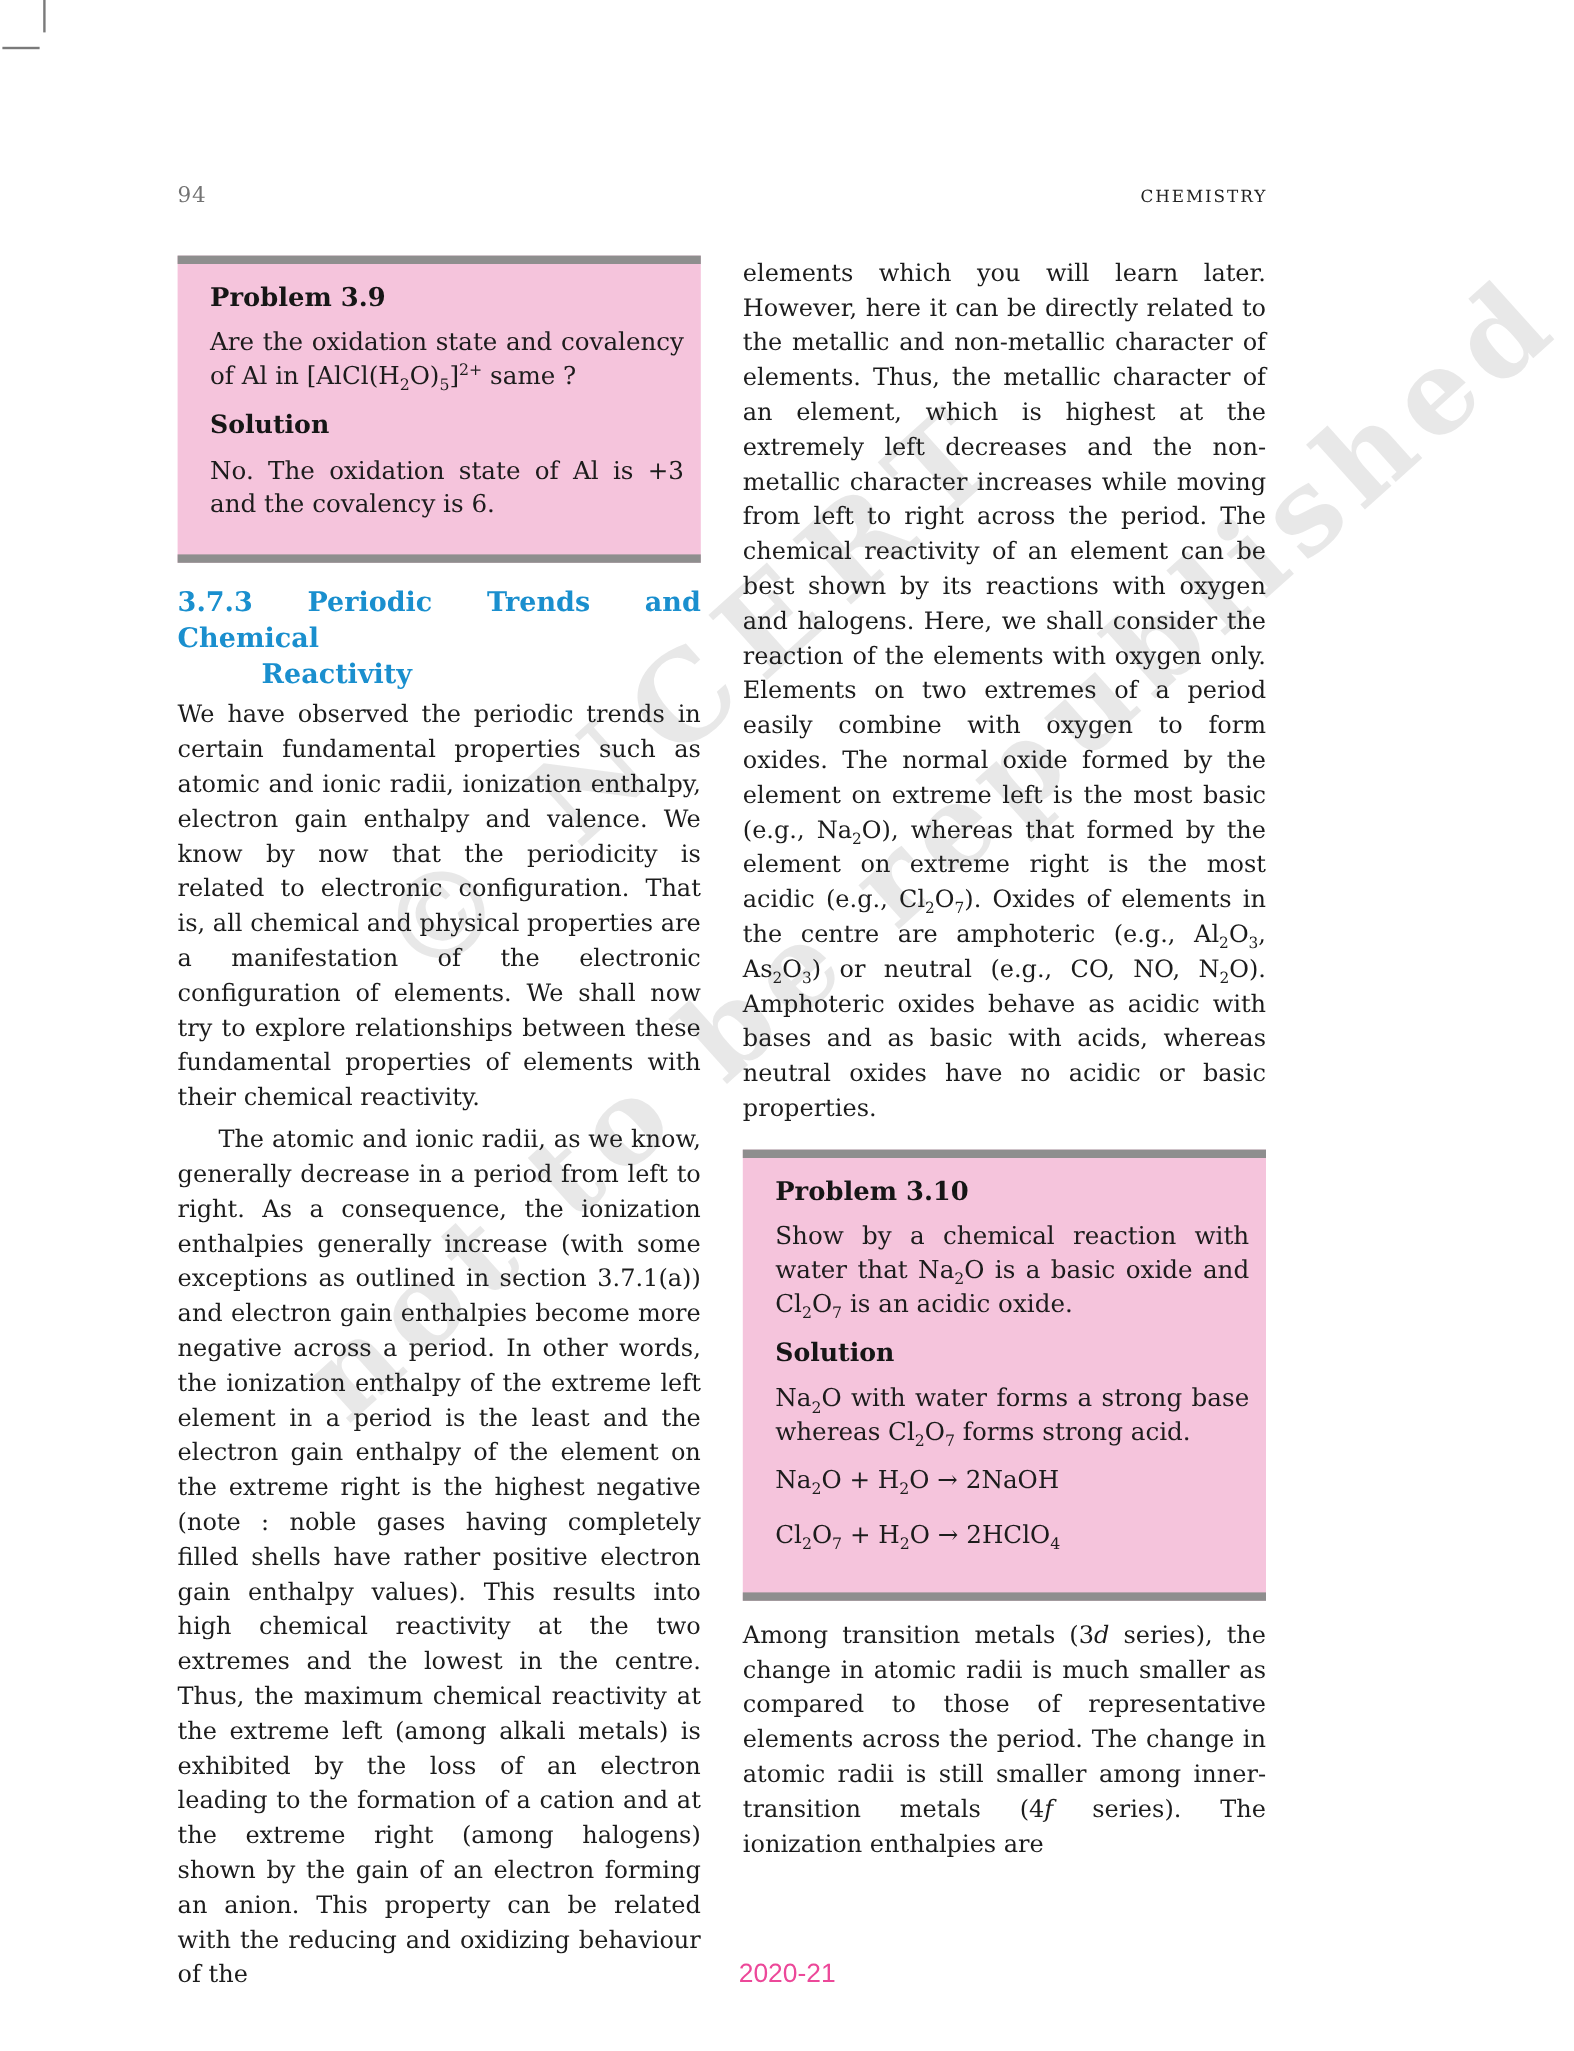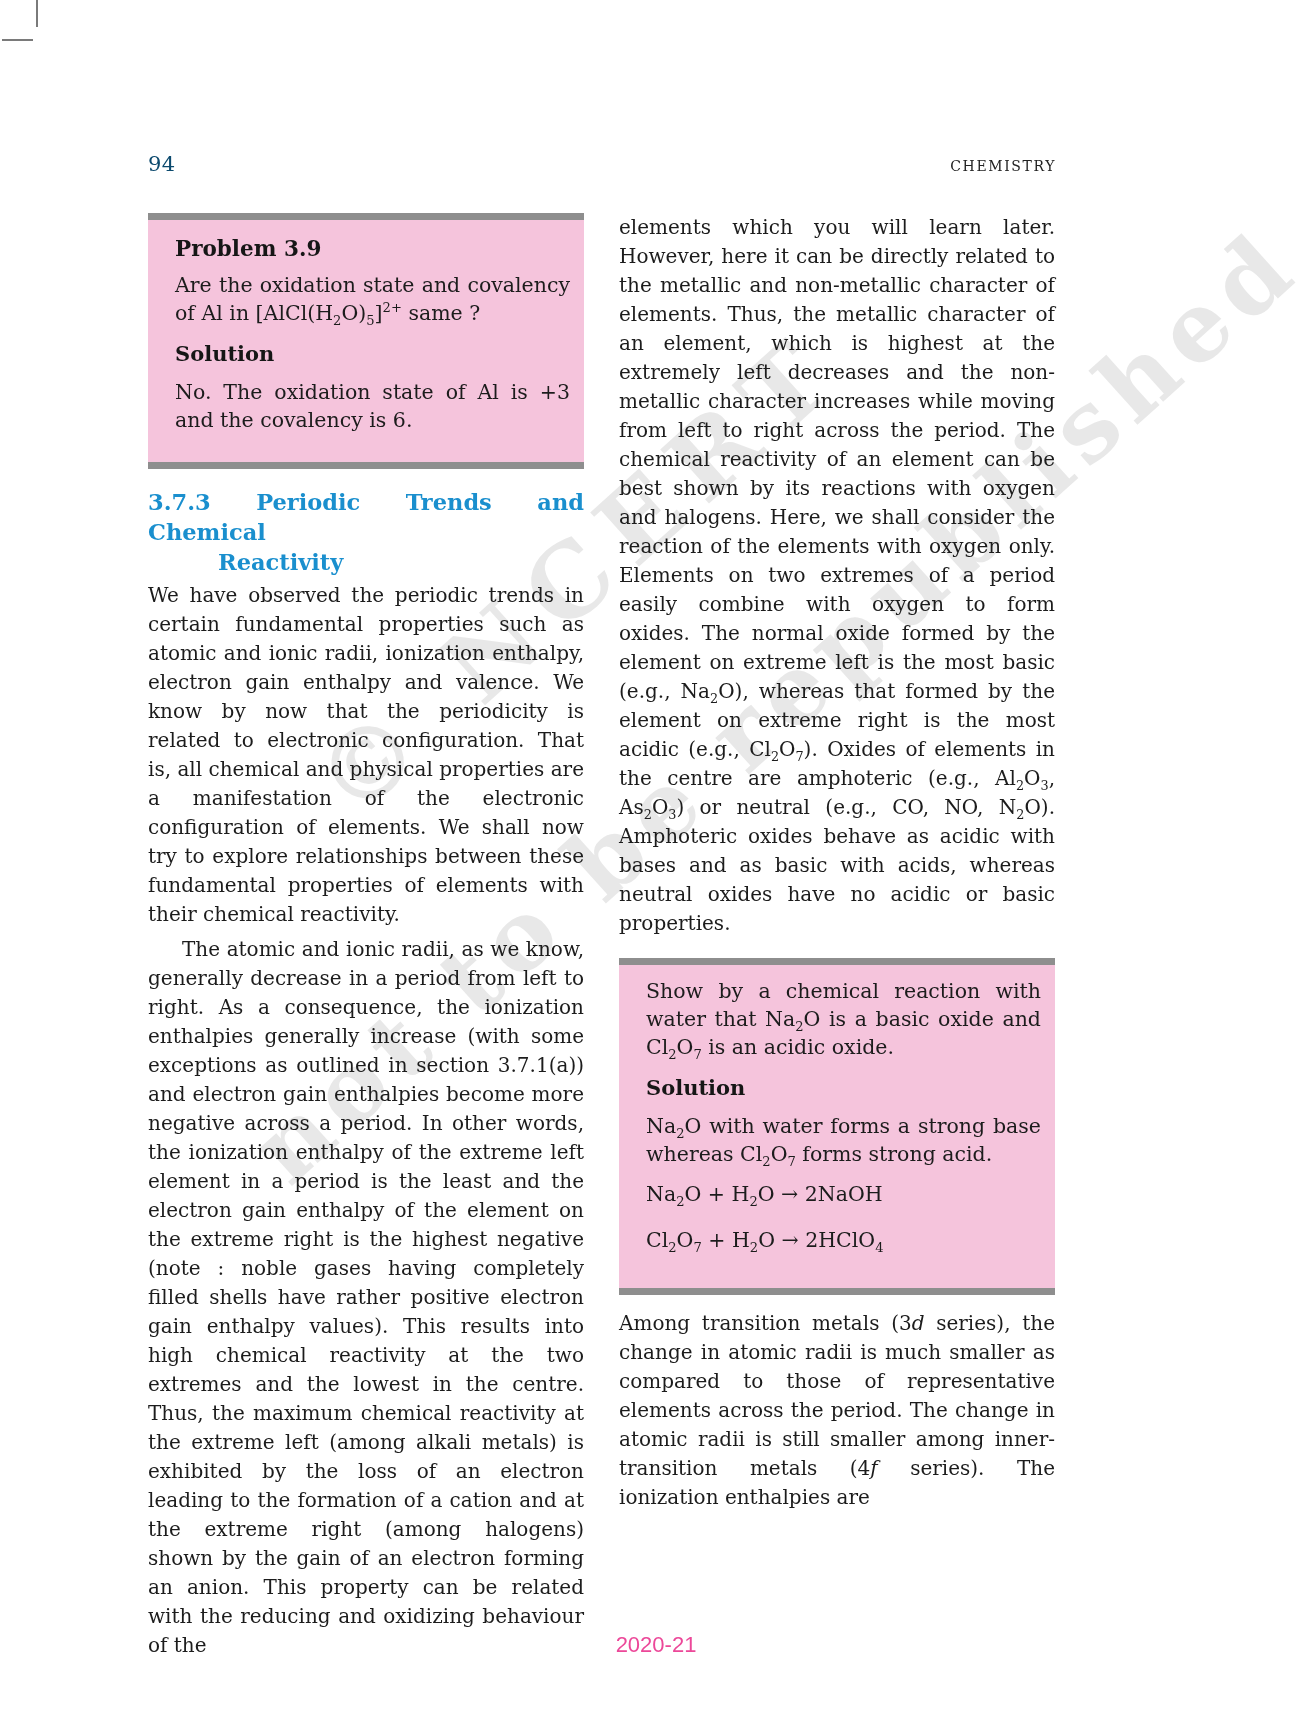--- a/index.html
+++ b/index.html
@@ -14,21 +14,21 @@
 
   
   .crop-v { position:absolute; left:36px; top:0; width:2px; height:27px; background:#7a7a7a; }
   .crop-h { position:absolute; left:2px; top:39px; width:31px; height:2px; background:#7a7a7a; }
 
   
   .running-header {
     position:absolute; top:152px; left:148px; width:908px;
     display:flex; justify-content:space-between; align-items:baseline;
   }
-  .page-num { font-size:21px; letter-spacing:0.5px; color:#0c4a6e; }
+  .page-num { font-size:18px; letter-spacing:0.5px; color:#737373; }
   .header-title { font-size:14px; letter-spacing:1.6px; color:#222; }
 
   
   .watermark {
     position:absolute; left:30px; top:430px; width:1250px;
     transform:rotate(-42deg); transform-origin:50% 50%;
     text-align:center;
     color:rgba(110,110,110,0.16);
     font-weight:bold;
     pointer-events:none;
@@ -121,20 +121,21 @@
     <p class="body-para indent">The atomic and ionic radii, as we know, generally decrease in a period from left to right. As a consequence, the ionization enthalpies generally increase (with some exceptions as outlined in section 3.7.1(a)) and electron gain enthalpies become more negative across a period. In other words, the ionization enthalpy of the extreme left element in a period is the least and the electron gain enthalpy of the element on the extreme right is the highest negative (note : noble gases having completely filled shells have rather positive electron gain enthalpy values). This results into high chemical reactivity at the two extremes and the lowest in the centre. Thus, the maximum chemical reactivity at the extreme left (among alkali metals) is exhibited by the loss of an electron leading to the formation of a cation and at the extreme right (among halogens) shown by the gain of an electron forming an anion. This property can be related with the reducing and oxidizing behaviour of the</p>
   </div>
 
   <div class="col">
 
     <p class="body-para">elements which you will learn later. However, here it can be directly related to the metallic and non-metallic character of elements. Thus, the metallic character of an element, which is highest at the extremely left decreases and the non-metallic character increases while moving from left to right across the period. The chemical reactivity of an element can be best shown by its reactions with oxygen and halogens. Here, we shall consider the reaction of the elements with oxygen only. Elements on two extremes of a period easily combine with oxygen to form oxides. The normal oxide formed by the element on extreme left is the most basic (e.g., Na<sub>2</sub>O), whereas that formed by the element on extreme right is the most acidic (e.g., Cl<sub>2</sub>O<sub>7</sub>). Oxides of elements in the centre are amphoteric (e.g., Al<sub>2</sub>O<sub>3</sub>, As<sub>2</sub>O<sub>3</sub>) or neutral (e.g., CO, NO, N<sub>2</sub>O). Amphoteric oxides behave as acidic with bases and as basic with acids, whereas neutral oxides have no acidic or basic properties.</p>
 
     <div class="spacer-after-box"></div>
 
     <div class="problem-box">
+      <div class="problem-title">Problem 3.10</div>
       <div class="problem-text">Show by a chemical reaction with water that Na<sub>2</sub>O is a basic oxide and Cl<sub>2</sub>O<sub>7</sub> is an acidic oxide.</div>
       <div class="solution-label">Solution</div>
       <div class="problem-text">Na<sub>2</sub>O with water forms a strong base whereas Cl<sub>2</sub>O<sub>7</sub> forms strong acid.</div>
       <div class="equation">Na<sub>2</sub>O + H<sub>2</sub>O → 2NaOH</div>
       <div class="equation">Cl<sub>2</sub>O<sub>7</sub> + H<sub>2</sub>O → 2HClO<sub>4</sub></div>
     </div>
 
     <div class="spacer-after-box"></div>
 
     <p class="body-para">Among transition metals (3<i>d</i> series), the change in atomic radii is much smaller as compared to those of representative elements across the period. The change in atomic radii is still smaller among inner-transition metals (4<i>f</i> series). The ionization enthalpies are</p>

